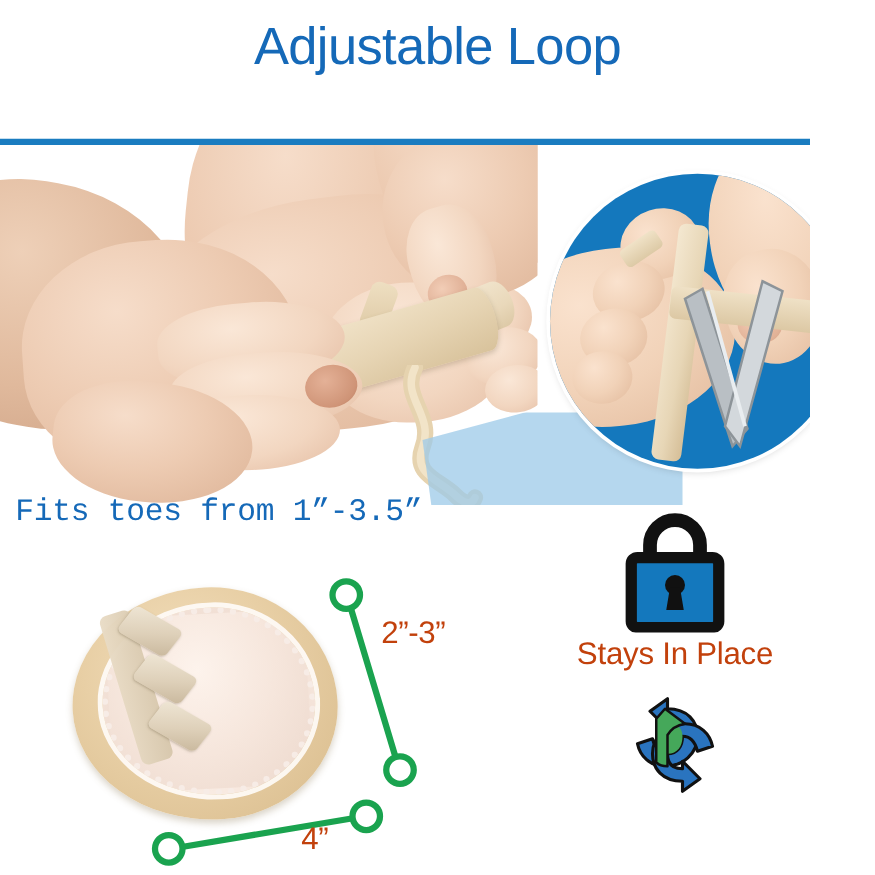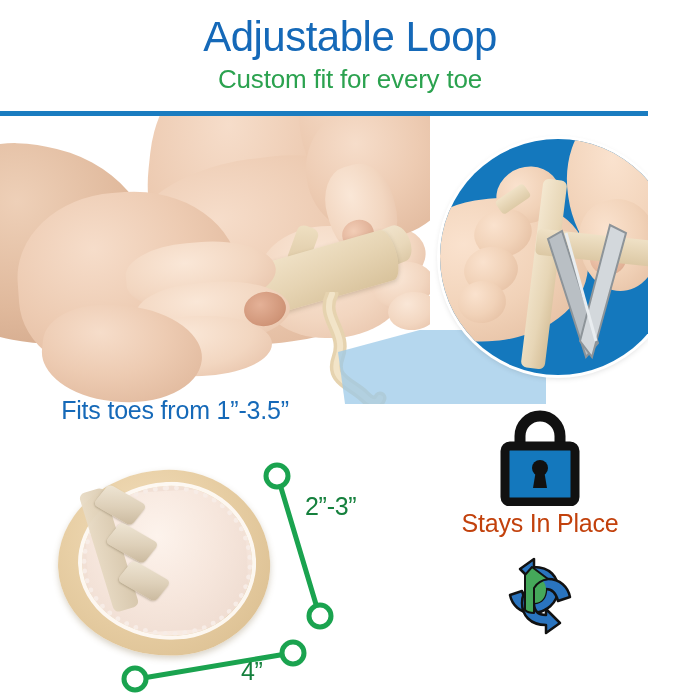--- a/index.html
+++ b/index.html
@@ -205,21 +205,21 @@
   .caption-left {
     position: absolute;
     left: 0px; top: 395px;
     width: 350px;
     text-align: center;
     color: #1569b8;
     font-size: 25px;
     line-height: 30px;
     letter-spacing: -0.2px;
   }
-  .caption-left .l1 { display:block; }
+  .caption-left .l1 { display:block;font-family:Liberation Mono, monospace; }
   .caption-left .l2 { display:block; }
 
   
   .product {
     position: absolute;
     left: 58px; top: 470px;
     width: 230px; height: 200px;
   }
   .pad-outer {
     position: absolute;
@@ -265,21 +265,21 @@
     background: linear-gradient(95deg,#e9dcc6,#d6c6ab);
     border-radius: 6px;
     transform: rotate(-17deg);
     opacity: .96;
   }
 
   
   .measure { position: absolute; left: 0; top: 0; width: 700px; height: 700px; pointer-events: none; }
   .measure-label {
     position: absolute;
-    color: #15803d;
+    color: #c2410c;
     font-size: 25px;
     letter-spacing: -0.3px;
     white-space: nowrap;
   }
   .label-height { left: 305px; top: 492px; }
   .label-width  { left: 241px; top: 657px; }
 
   
   .feature { position: absolute; text-align: center; }
   .feature-lock { left: 380px; top: 406px; width: 320px; }
@@ -294,21 +294,20 @@
     margin-top: 2px;
   }
 </style>
 </head>
 <body>
 
 <div id="page">
 
   <div class="header">
     <div class="title">Adjustable Loop</div>
-    <div class="subtitle">Custom fit for every toe</div>
   </div>
   <div class="divider"></div>
 
   <div class="photo-stage">
 
     <div class="hero">
       <div class="skin foot-leg"></div>
       <div class="skin foot-arch"></div>
       <div class="skin light foot-ball"></div>
       <div class="skin light foot-toe1"></div>

